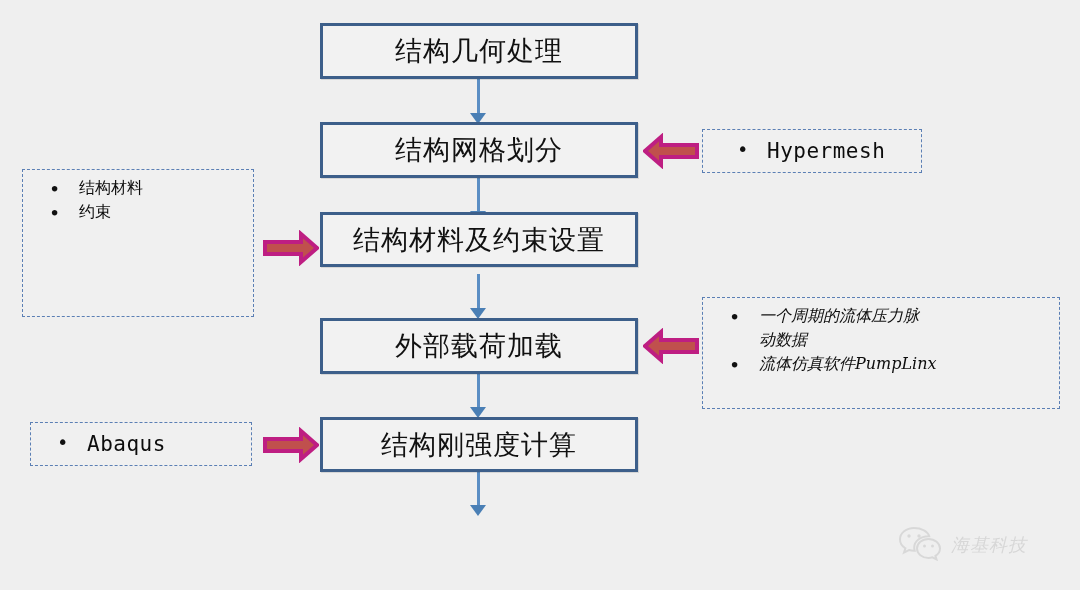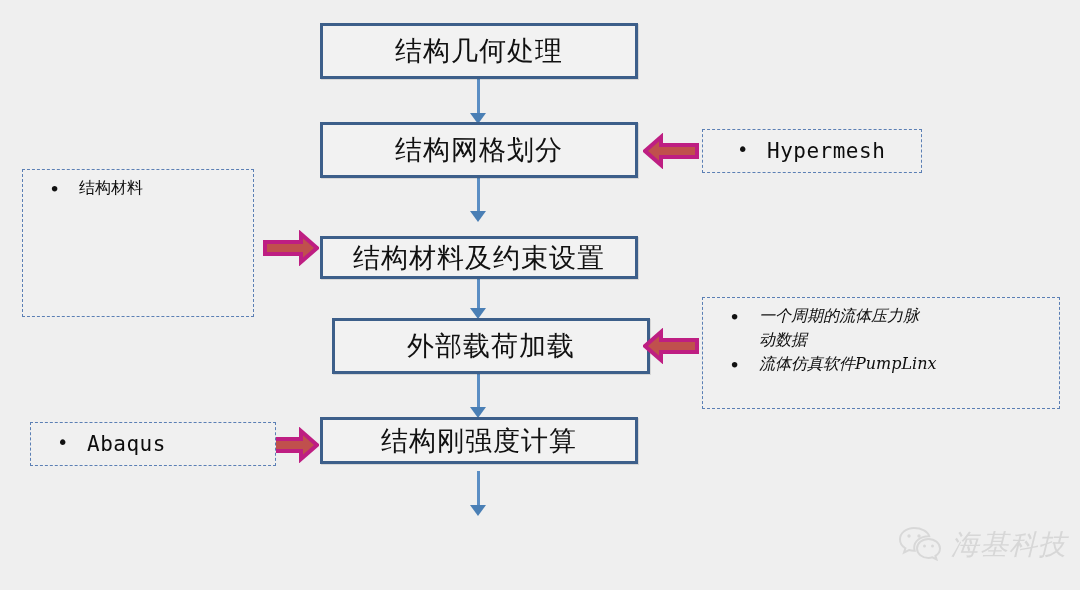--- a/index.html
+++ b/index.html
@@ -102,21 +102,21 @@
   .watermark {
     position: absolute;
     display: flex;
     align-items: center;
     gap: 9px;
     opacity: 0.62;
   }
   .watermark-text {
     font-family: "DejaVu Serif", "Liberation Serif", serif;
     font-style: italic;
-    font-size: 28px;
+    font-size: 18px;
     color: #c9c9c9;
     letter-spacing: 1px;
     white-space: nowrap;
   }
 </style>
 </head>
 <body>
 
 <div id="canvas">
 
@@ -136,29 +136,29 @@
   <div class="connector-head" style="left:470px; top:505px;"></div>
 
   <div class="flow-box" style="left:320px; top:23px; width:318px; height:56px;">
     <span>结构几何处理</span>
   </div>
 
   <div class="flow-box" style="left:320px; top:122px; width:318px; height:56px;">
     <span>结构网格划分</span>
   </div>
 
-  <div class="flow-box" style="left:320px; top:236px; width:318px; height:43px;">
+  <div class="flow-box" style="left:320px; top:212px; width:318px; height:55px;">
     <span>结构材料及约束设置</span>
   </div>
 
-  <div class="flow-box" style="left:332px; top:318px; width:318px; height:56px;">
+  <div class="flow-box" style="left:320px; top:318px; width:318px; height:56px;">
     <span>外部载荷加载</span>
   </div>
 
-  <div class="flow-box" style="left:320px; top:417px; width:318px; height:47px;">
+  <div class="flow-box" style="left:320px; top:417px; width:318px; height:55px;">
     <span>结构刚强度计算</span>
   </div>
 
 
   <div class="block-arrow" style="left:643px; top:133px;">
     <svg width="56" height="36" viewBox="0 0 56 36">
       <polygon points="2,18 18,4 18,12 54,12 54,24 18,24 18,32" fill="#c0504d" stroke="#be1e82" stroke-width="4" stroke-linejoin="miter"></polygon>
     </svg>
   </div>
 
@@ -182,32 +182,33 @@
 
   <div class="note-box" style="left:702px; top:129px; width:220px; height:44px;padding-left:20px;">
     <ul class="note-list">
       <li class="note-item mono">Hypermesh</li>
     </ul>
   </div>
 
   <div class="note-box" style="left:22px; top:169px; width:232px; height:148px;">
     <ul class="note-list">
       <li class="note-item">结构材料</li>
+      <li class="note-item">约束</li>
     </ul>
   </div>
 
   <div class="note-box" style="left:702px; top:297px; width:358px; height:112px;font-style:italic;">
     <ul class="note-list">
       <li class="note-item">一个周期的流体压力脉
 动数据</li>
       <li class="note-item">流体仿真软件PumpLinx</li>
     </ul>
   </div>
 
-  <div class="note-box" style="left:30px; top:422px; width:246px; height:44px;">
+  <div class="note-box" style="left:30px; top:422px; width:222px; height:44px;">
     <ul class="note-list">
       <li class="note-item mono">Abaqus</li>
     </ul>
   </div>
 
   <div class="watermark" style="left:898px; top:525px;">
     <span>
       <svg width="44" height="36" viewBox="0 0 44 36">
         <path d="M16 3C8.3 3 2 8.1 2 14.4c0 3.6 2.1 6.8 5.4 8.9l-1.4 4.3 5-2.6c1.5.4 3.1.7 4.8.7h.9c-.3-1-.5-2-.5-3.1 0-6.3 6.3-11.4 14.1-11.4h.9C29.9 6.5 23.6 3 16 3z" fill="none" stroke="#cbcbcb" stroke-width="2"></path>
         <circle cx="11" cy="11" r="1.7" fill="#cbcbcb"></circle>

